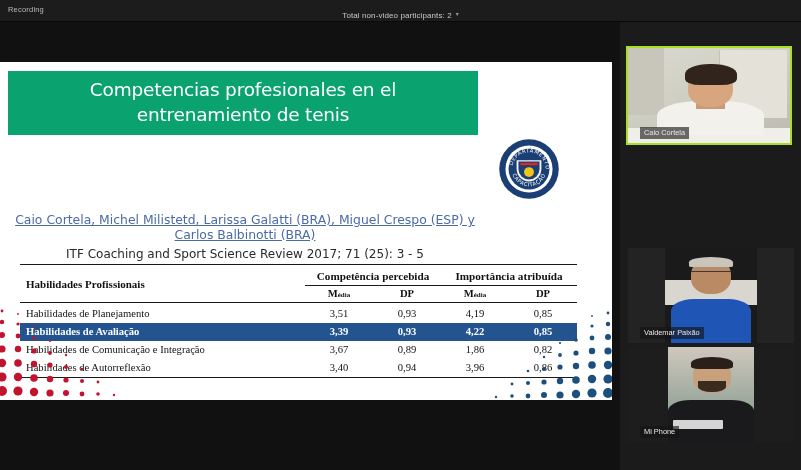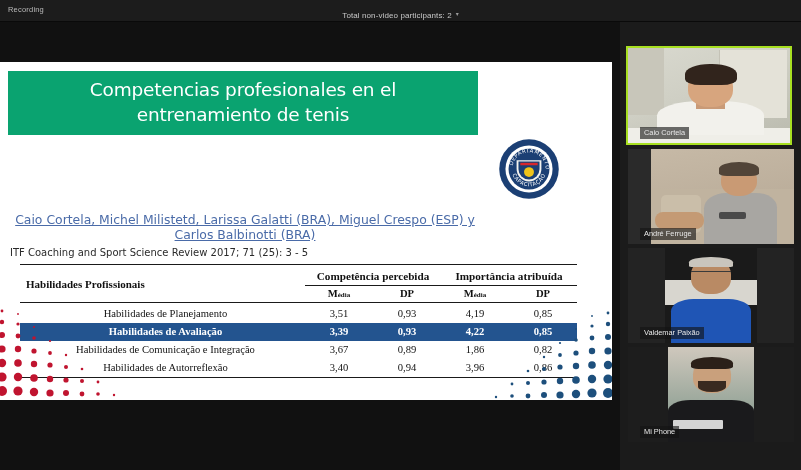--- a/index.html
+++ b/index.html
@@ -84,22 +84,23 @@
     text-align: center;
     color: #4a6ba8;
     font-size: 12.4px;
     line-height: 1.22;
     text-decoration: underline;
     font-family: "DejaVu Sans", sans-serif;
   }
   #citation {
     position: absolute; left: 10px; top: 185px;
     width: 470px;
+    text-align: center;
     color: #2a2a2a;
-    font-size: 10px;
+    font-size: 12px;
     font-family: "DejaVu Sans", sans-serif;
   }
 
   
   #table-wrap {
     position: absolute; left: 20px; top: 202px;
     width: 557px;
   }
   table#data-table {
     width: 557px;
@@ -125,21 +126,21 @@
     vertical-align: middle;
     padding-left: 6px !important;
   }
   .sub-head {
     text-align: center; font-weight: bold; font-size: 10.6px;
     padding: 2px 0 3px 0 !important;
   }
   .sub-head .sm { font-size: 7px; }
 
   .datarow td { font-size: 10.6px; padding: 3.5px 0 3.5px 0 !important; }
-  .datarow .lbl { text-align: center; padding-left: 6px !important; }
+  .datarow .lbl { text-align: left; padding-left: 6px !important; }
   .datarow .num { text-align: center; }
   tr.highlight { background: #23548f; }
   tr.highlight td { color: #ffffff; font-weight: bold; }
 
   .c-label { width: 285px; }
   .c-num   { width: 68px; }
 
   
   .dots { position: absolute; }
   #dots-left  { left: -6px;  bottom: -4px; }
@@ -412,34 +413,20 @@
           <div class="v1-door"></div>
         <div class="v1-desk"></div>
           <div class="v1-shirt"></div>
           <div class="v1-neck"></div>
         <div class="v1-face"></div>
           <div class="v1-hair"></div>
       </div>
       <div class="tile-name">Caio Cortela</div>
     </div>
 
-    <div class="tile" style="top:127px;">
-      <div class="vid">
-        <div class="v2-bg"></div>
-          <div class="v2-room"></div>
-          <div class="v2-sofa"></div>
-        <div class="v2-cush"></div>
-          <div class="v2-leg"></div>
-          <div class="v2-shirt"></div>
-        <div class="v2-logo"></div>
-          <div class="v2-face"></div>
-          <div class="v2-hair"></div>
-      </div>
-      <div class="tile-name">André Ferruge</div>
-    </div>
 
     <div class="tile" style="top:226px;">
       <div class="vid">
         <div class="v3-bg"></div>
           <div class="v3-room"></div>
           <div class="v3-band"></div>
         <div class="v3-shirt"></div>
           <div class="v3-face"></div>
           <div class="v3-hair"></div>
         <div class="v3-gl"></div>

